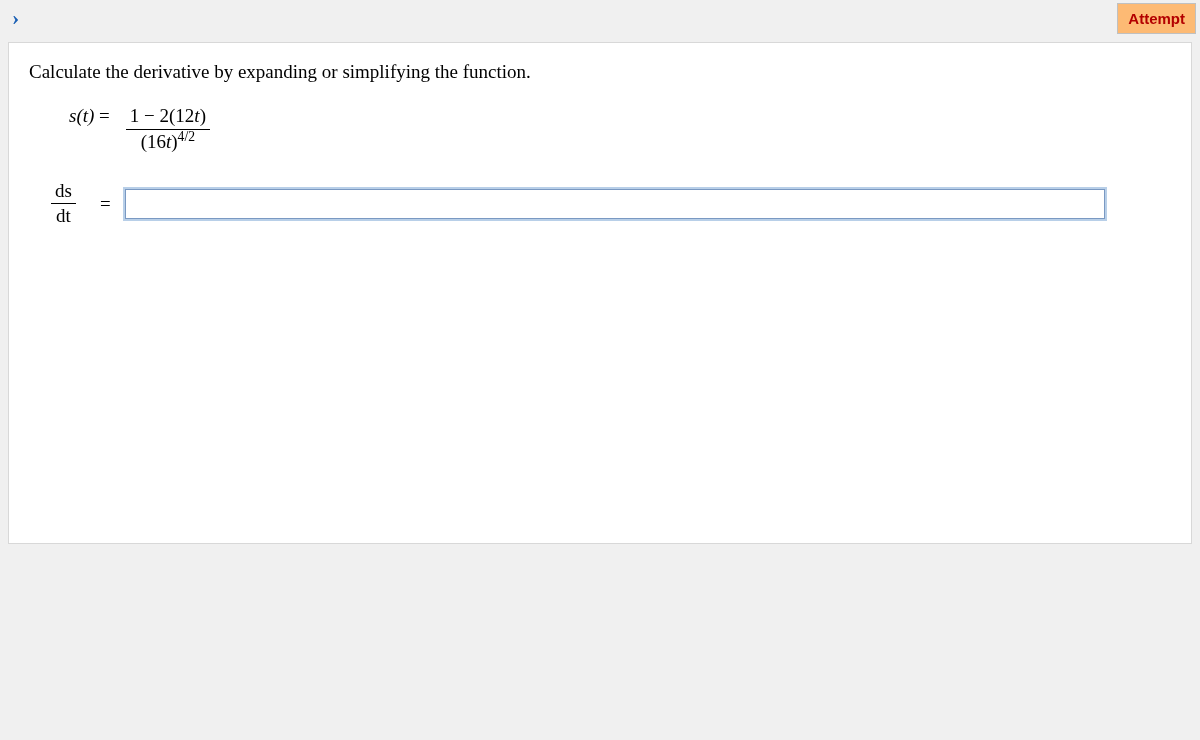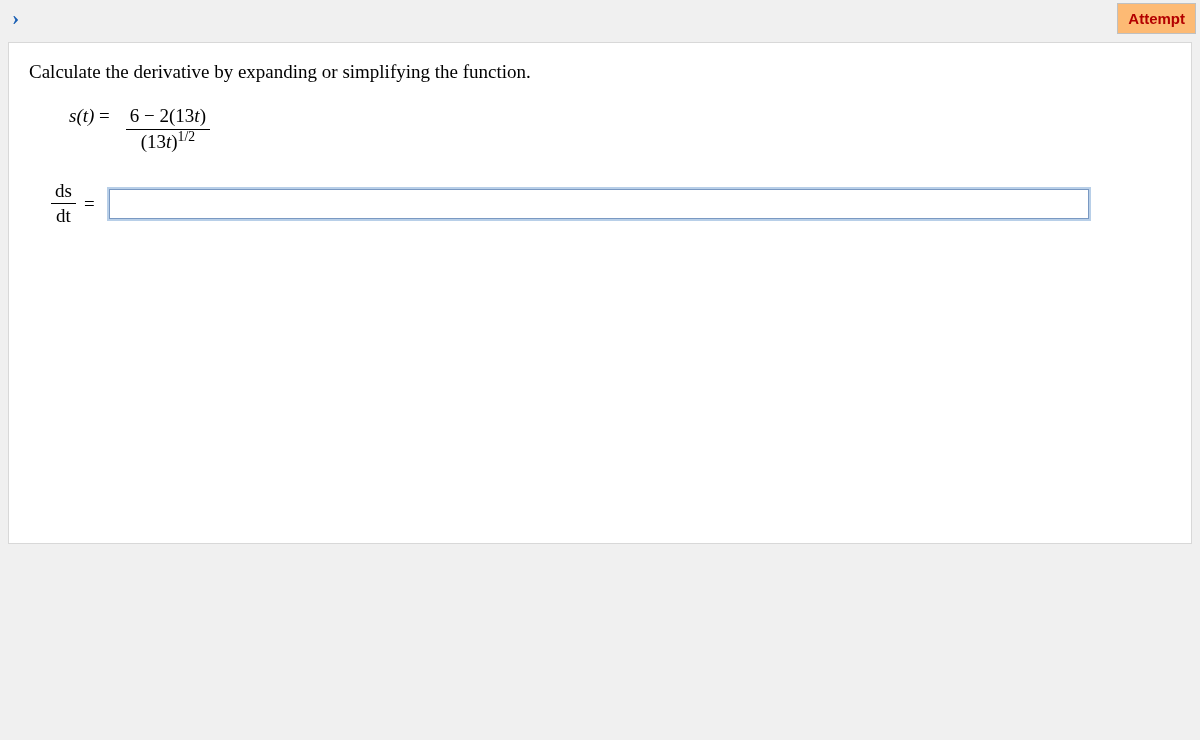--- a/index.html
+++ b/index.html
@@ -93,20 +93,21 @@
     .answer-row {
       display: flex;
       align-items: center;
       margin-left: 18px;
     }
     .answer-label {
       display: flex;
       align-items: center;
       font-style: italic;
       margin-right: 14px;
+      gap: 16px;
     }
     .answer-label .fraction {
       margin-right: 8px;
     }
     .equals {
       font-style: normal;
     }
     .answer-input {
       flex: 1;
       max-width: 980px;
@@ -132,24 +133,24 @@
 
   <div class="prompt-text">Calculate the derivative by expanding or simplifying the function.</div>
 
   <div class="equation-block">
     <span class="equation-lhs">
       <span>s(t)</span>
       <span class="equals"> = </span>
     </span>
     <span class="fraction">
       <span class="num">
-        <span>6 − 2(13</span><span class="italic">t</span><span>)</span>
+        <span>1 − 2(12</span><span class="italic">t</span><span>)</span>
       </span>
       <span class="den">
-        <span>(13</span><span class="italic">t</span><span>)</span><span class="sup">1/2</span>
+        <span>(16</span><span class="italic">t</span><span>)</span><span class="sup">4/2</span>
       </span>
     </span>
   </div>
 
 
   <div class="answer-row">
     <span class="answer-label">
       <span class="fraction">
         <span class="num">ds</span>
         <span class="den">dt</span>

